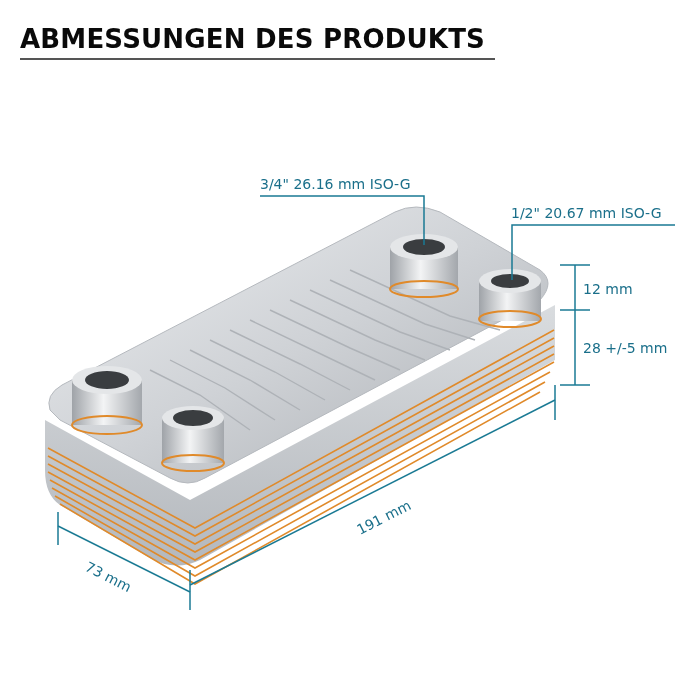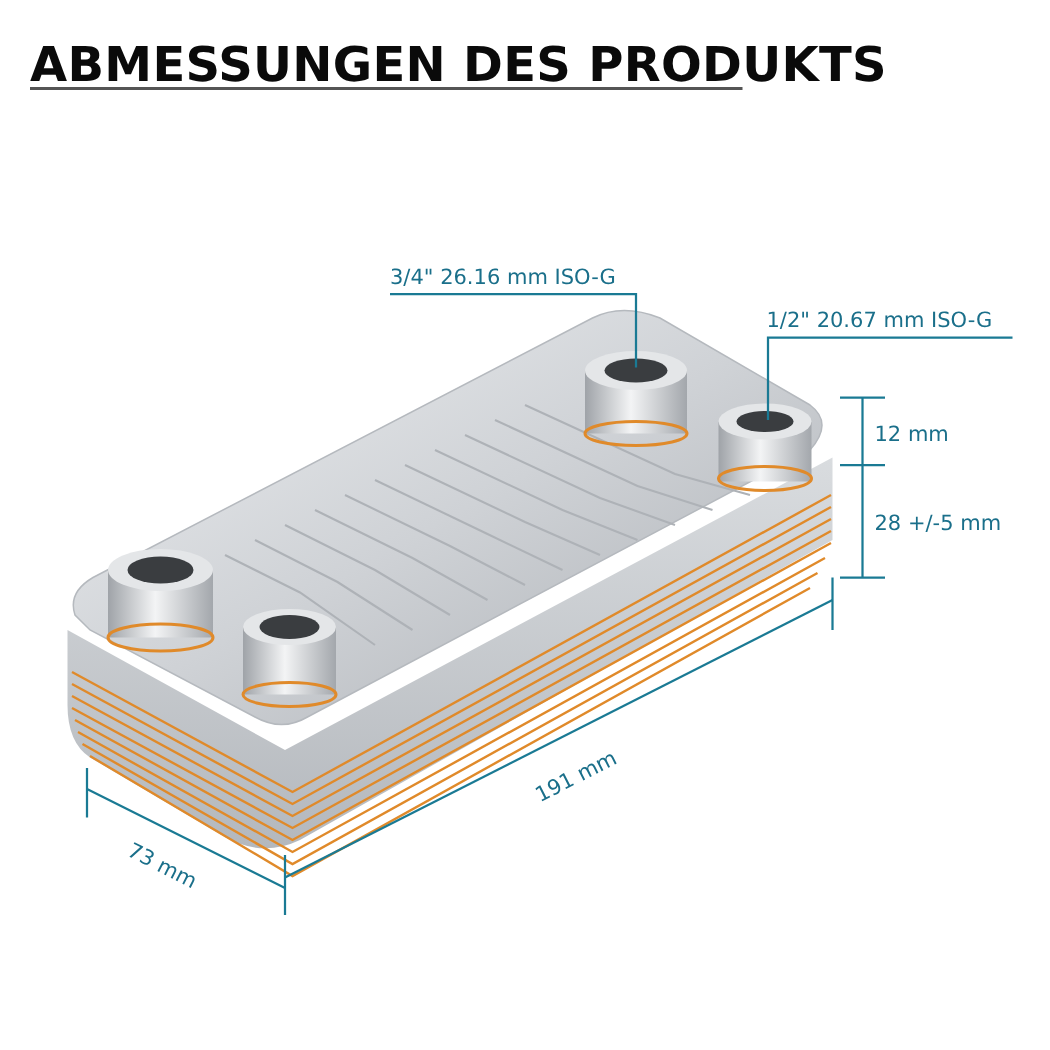--- a/index.html
+++ b/index.html
@@ -1,17 +1,17 @@
 <!DOCTYPE html>
 <html><head>
 <meta charset="utf-8">
 <style>
   html,body{margin:0;padding:0;background:#fff;}
   body{width:700px;height:700px;position:relative;overflow:hidden;font-family:"Liberation Sans",sans-serif;}
-  .title{position:absolute;left:20px;top:24px;font-family:"DejaVu Sans",sans-serif;font-weight:bold;font-size:32px;letter-spacing:0.2px;color:#0a0a0a;white-space:nowrap;}
+  .title{position:absolute;left:20px;top:24px;font-family:"DejaVu Sans",sans-serif;font-weight:bold;font-size:26px;letter-spacing:0.2px;color:#0a0a0a;white-space:nowrap;}
   .title-rule{position:absolute;left:20px;top:58px;width:475px;height:2px;background:#555;}
   svg.main{position:absolute;left:0;top:0;}
   .dimtext{font-family:"DejaVu Sans",sans-serif;font-size:14px;fill:#1a6f8a;}
 </style>
 </head>
 <body>
 
 <div class="title">ABMESSUNGEN DES PRODUKTS</div>
 <div class="title-rule"></div>
 

